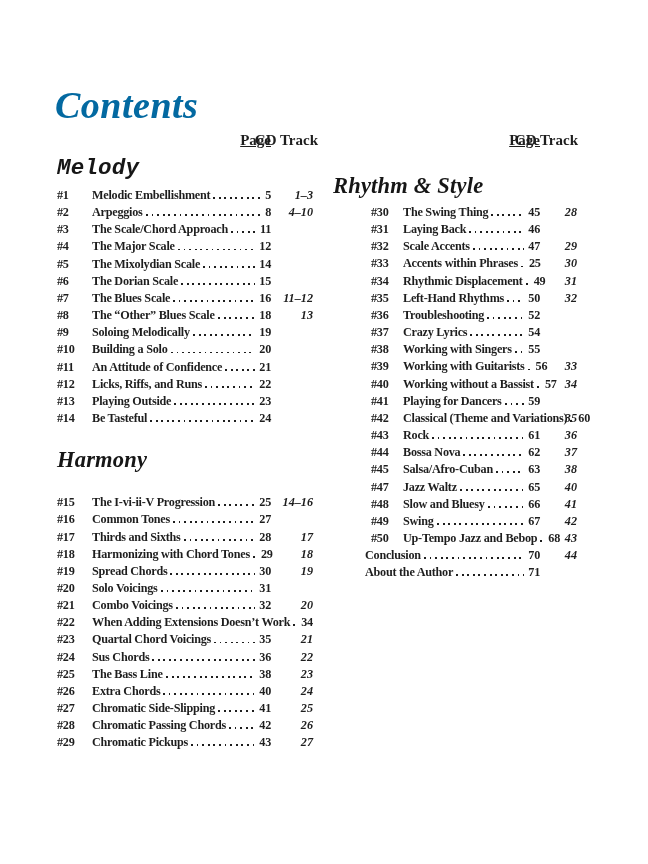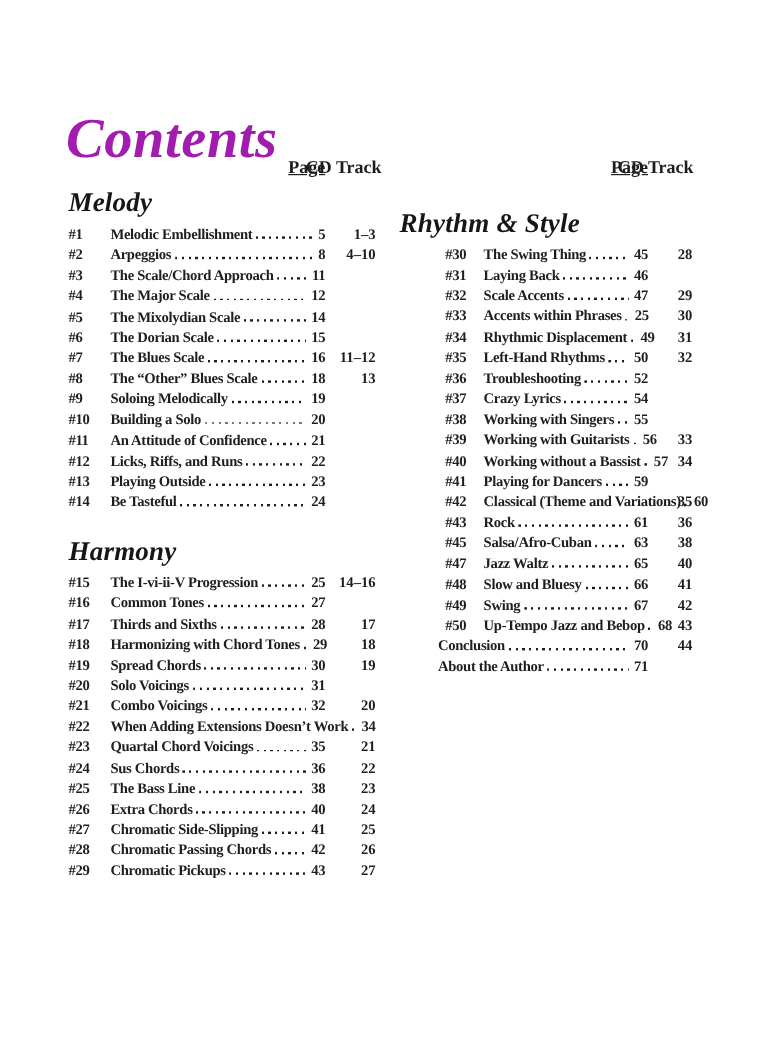--- a/index.html
+++ b/index.html
@@ -6,22 +6,22 @@
   body {
     width:648px; height:864px;
     background:#ffffff;
     position:relative;
     font-family:"Liberation Serif", serif;
     color:#1e1e1e;
     overflow:hidden;
   }
   .page-title {
     position:absolute; left:55px; top:58px;
-    font-size:47px; font-style:italic; font-weight:700;
-    letter-spacing:0.5px; color:#a21caf;
+    font-size:38px; font-style:italic; font-weight:700;
+    letter-spacing:0.5px; color:#0369a1;
   }
   .col { position:absolute; top:133px; }
   .col-left  { left:57px;  width:261px; }
   .col-right { left:333px; width:245px; }
 
   .col-header {
     position:relative; display:flex; align-items:center;
     font-size:15px; font-weight:700; line-height:15px;text-decoration:underline;
   }
   .col-left  .col-header { padding-right:47px; }
@@ -41,30 +41,30 @@
   .col-right .num { width:32px;margin-left:38px; }
   .col-left  .row.no-num .titleCell { margin-left:35px; }
   .col-right .row.no-num .titleCell { margin-left:32px; }
   .titleCell { flex:none; }
   .leader {
     flex:1 1 auto; min-width:4px; height:1.9px;
     margin:0 4px 0 3px;
     background-image:repeating-linear-gradient(to right,#1e1e1e 0 1.9px,transparent 1.9px 5.6px);
   }
   .pageNum { flex:none; }
-  .track { position:absolute; letter-spacing:0; }
+  .track { position:absolute; letter-spacing:0;font-style:italic; }
   .col-left  .track { right:5px; }
   .col-right .track { right:1px; }
 
   .sec-heading {
     font-style:italic; font-weight:700; font-size:22.5px;
     line-height:27px; letter-spacing:0.2px; color:#161616;
   }
-  .heading-melody   { margin-top:7px;  margin-bottom:5px; }
-  .heading-harmony  { margin-top:19px; margin-bottom:4px; }
+  .heading-melody   { margin-top:7px;  margin-bottom:5px;font-family:Liberation Mono, monospace; }
+  .heading-harmony  { margin-top:19px; margin-bottom:21px; }
   .heading-rhythm   { margin-top:24px; margin-bottom:5px; }
   .back-matter-gap  { margin-top:0; }
 </style>
 </head>
 <body>
 
 <h1 class="page-title">Contents</h1>
 
 <div class="col col-left">
   <div class="col-header">
@@ -363,20 +363,27 @@
         <span class="track">35</span>
       </div>
       <div class="row">
         <span class="num">#43</span>
         <span class="titleCell">Rock</span>
         <span class="leader"></span>
         <span class="pageNum">61</span>
         <span class="track">36</span>
       </div>
       <div class="row">
+        <span class="num">#44</span>
+        <span class="titleCell">Bossa Nova</span>
+        <span class="leader"></span>
+        <span class="pageNum">62</span>
+        <span class="track">37</span>
+      </div>
+      <div class="row">
         <span class="num">#45</span>
         <span class="titleCell">Salsa/Afro-Cuban</span>
         <span class="leader"></span>
         <span class="pageNum">63</span>
         <span class="track">38</span>
       </div>
       <div class="row">
         <span class="num">#47</span>
         <span class="titleCell">Jazz Waltz</span>
         <span class="leader"></span>

